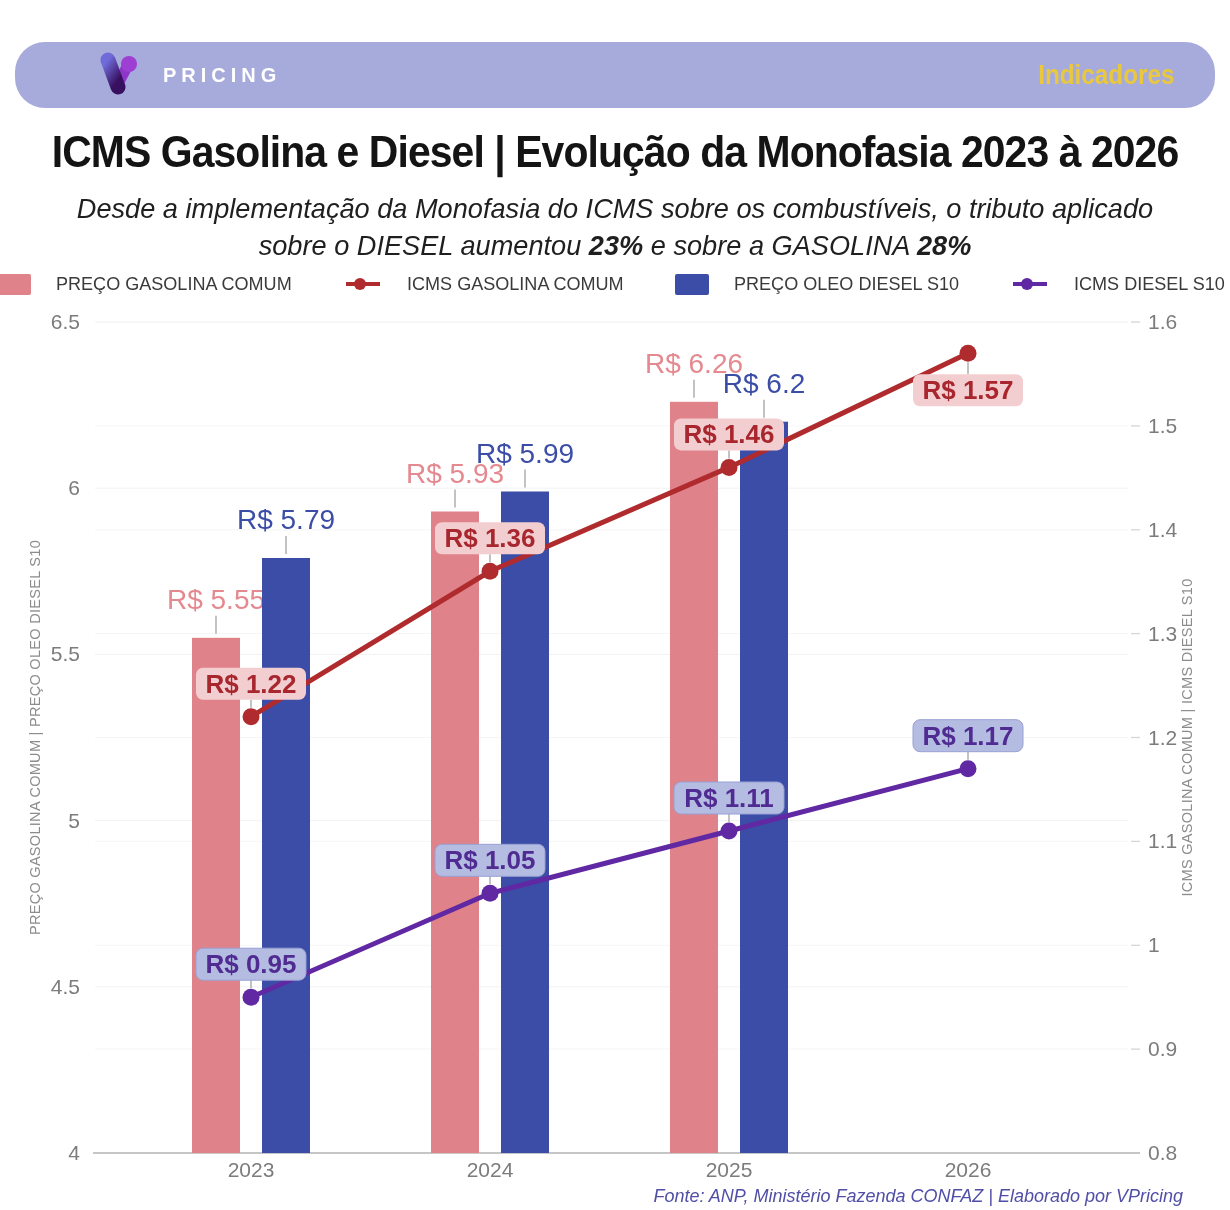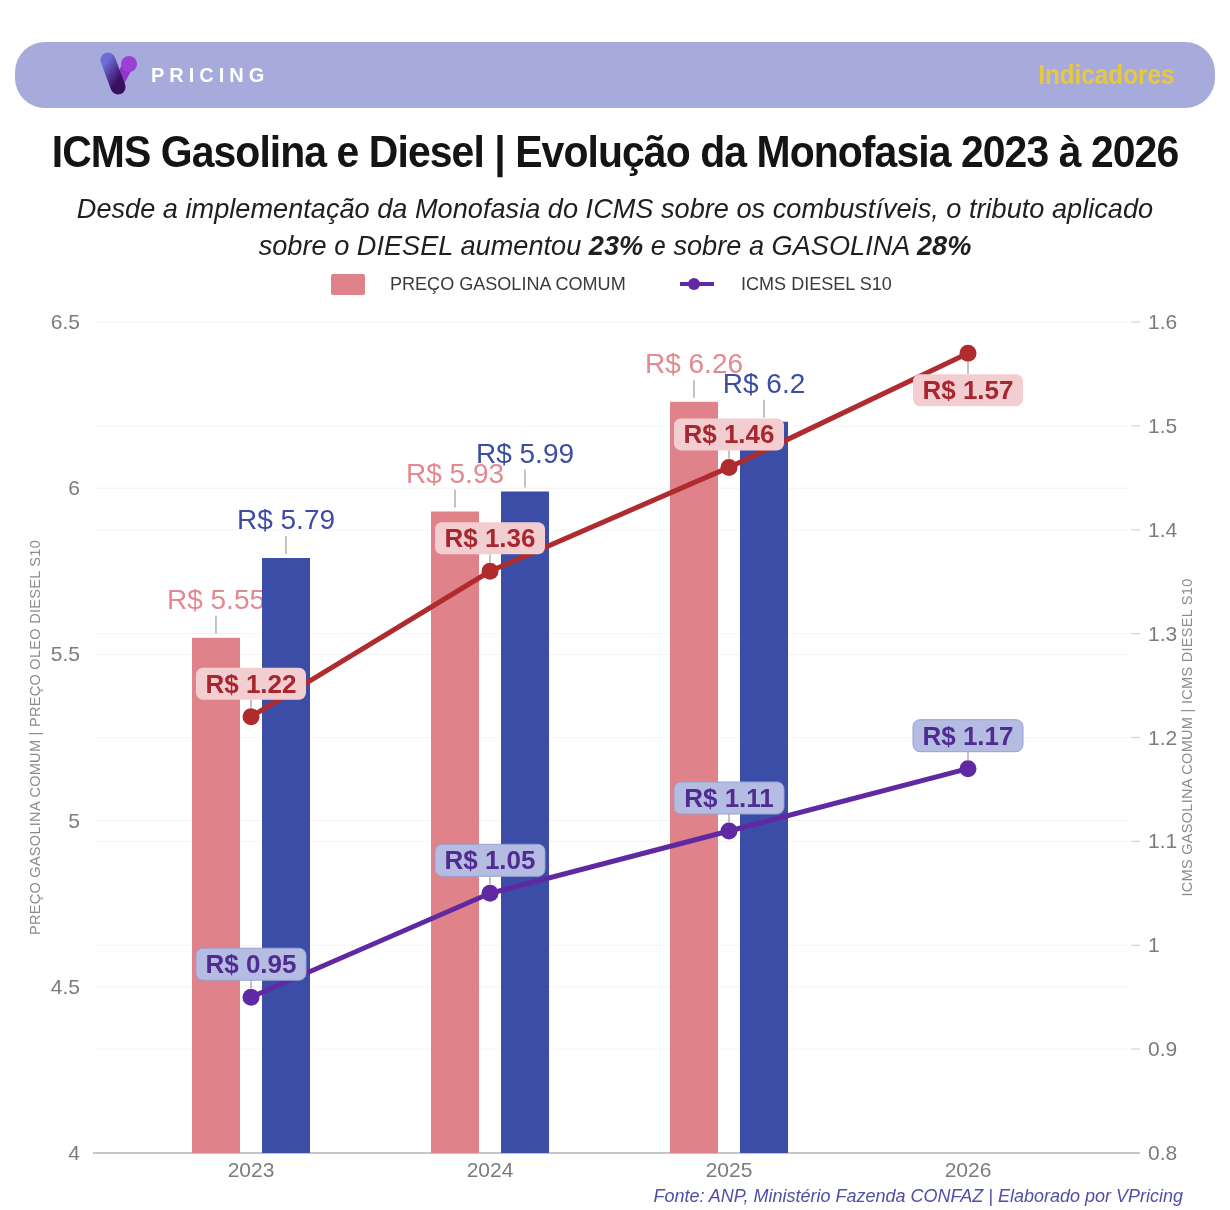--- a/index.html
+++ b/index.html
@@ -6,21 +6,21 @@
   body{
     width:1230px;height:1210px;background:#ffffff;position:relative;overflow:hidden;
     font-family:"Liberation Sans",sans-serif;
   }
   .band{
     position:absolute;left:15px;top:42px;width:1200px;height:66px;
     background:#a6abdc;border-radius:30px;display:flex;align-items:center;
   }
   .logo{margin-left:80px;width:48px;height:46px;flex:0 0 auto;}
   .brand{
-    color:#ffffff;font-weight:bold;font-size:20px;letter-spacing:5px;margin-left:8px;
+    color:#ffffff;font-weight:bold;font-size:20px;letter-spacing:5px;margin-left:20px;
   }
   .badge{
     margin-left:auto;margin-right:40px;color:#e9c83e;font-weight:bold;font-size:27px;
     transform:scaleX(.9);transform-origin:right center;letter-spacing:0;
   }
   .title{
     position:absolute;top:127px;left:0;width:100%;margin:0;text-align:center;
     font-size:44px;font-weight:bold;color:#141414;letter-spacing:-1px;
     transform:scaleX(.93);transform-origin:center;
   }
@@ -68,20 +68,31 @@
 
 <div class="subtitle" id="subtitle">
     <div><span>Desde a implementação da Monofasia do ICMS sobre os combustíveis, o tributo aplicado</span></div>
     <div><span>sobre o DIESEL aumentou </span><span class="bold">23%</span><span> e sobre a GASOLINA </span><span class="bold">28%</span></div>
   </div>
 
 <div class="legend" id="legend">
     <div class="legend-item">
       <span class="sw" style="background: rgb(223, 130, 137);"></span>
       <span class="txt">PREÇO GASOLINA COMUM</span>
+    </div>
+    <div class="legend-item">
+      <svg width="38" height="16">
+        <line x1="2" y1="8" x2="36" y2="8" stroke="#b02b2d" stroke-width="4"></line>
+        <circle cx="16" cy="8" r="6" fill="#b02b2d"></circle>
+      </svg>
+      <span class="txt">ICMS GASOLINA COMUM</span>
+    </div>
+    <div class="legend-item">
+      <span class="sw" style="background: rgb(59, 77, 166);"></span>
+      <span class="txt">PREÇO OLEO DIESEL S10</span>
     </div>
     <div class="legend-item">
       <svg width="38" height="16">
         <line x1="2" y1="8" x2="36" y2="8" stroke="#6128a3" stroke-width="4"></line>
         <circle cx="16" cy="8" r="6" fill="#6128a3"></circle>
       </svg>
       <span class="txt">ICMS DIESEL S10</span>
     </div>
   </div>
 

